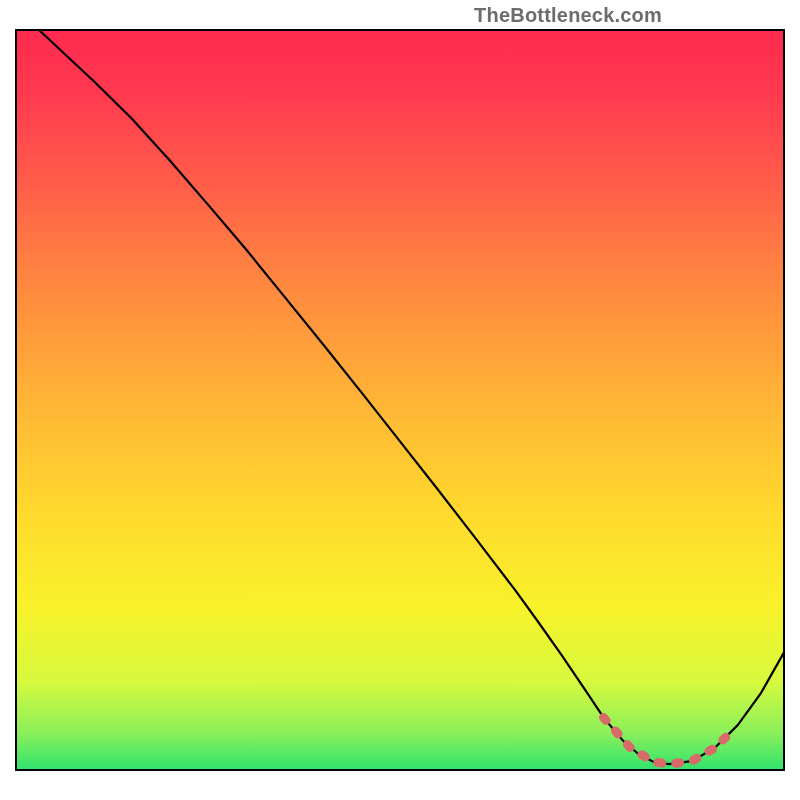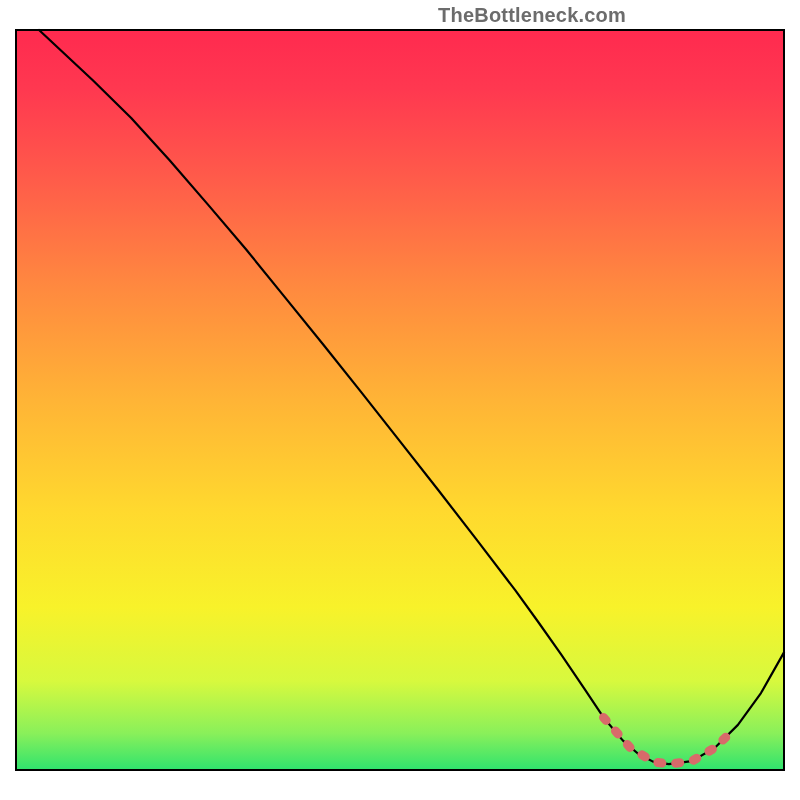--- a/index.html
+++ b/index.html
@@ -8,20 +8,21 @@
     width: 800px;
     height: 800px;
     overflow: hidden;
     background: #ffffff;
     font-family: Arial, Helvetica, sans-serif;
   }
   .chart-wrap {
     position: relative;
     width: 636px;
     height: 800px;
+    padding-left: 36px;
   }
   .watermark {
     position: absolute;
     top: 4px;
     right: 10px;
     font-size: 20px;
     font-weight: bold;
     color: #6c6c6c;
     letter-spacing: 0.2px;
     user-select: none;

